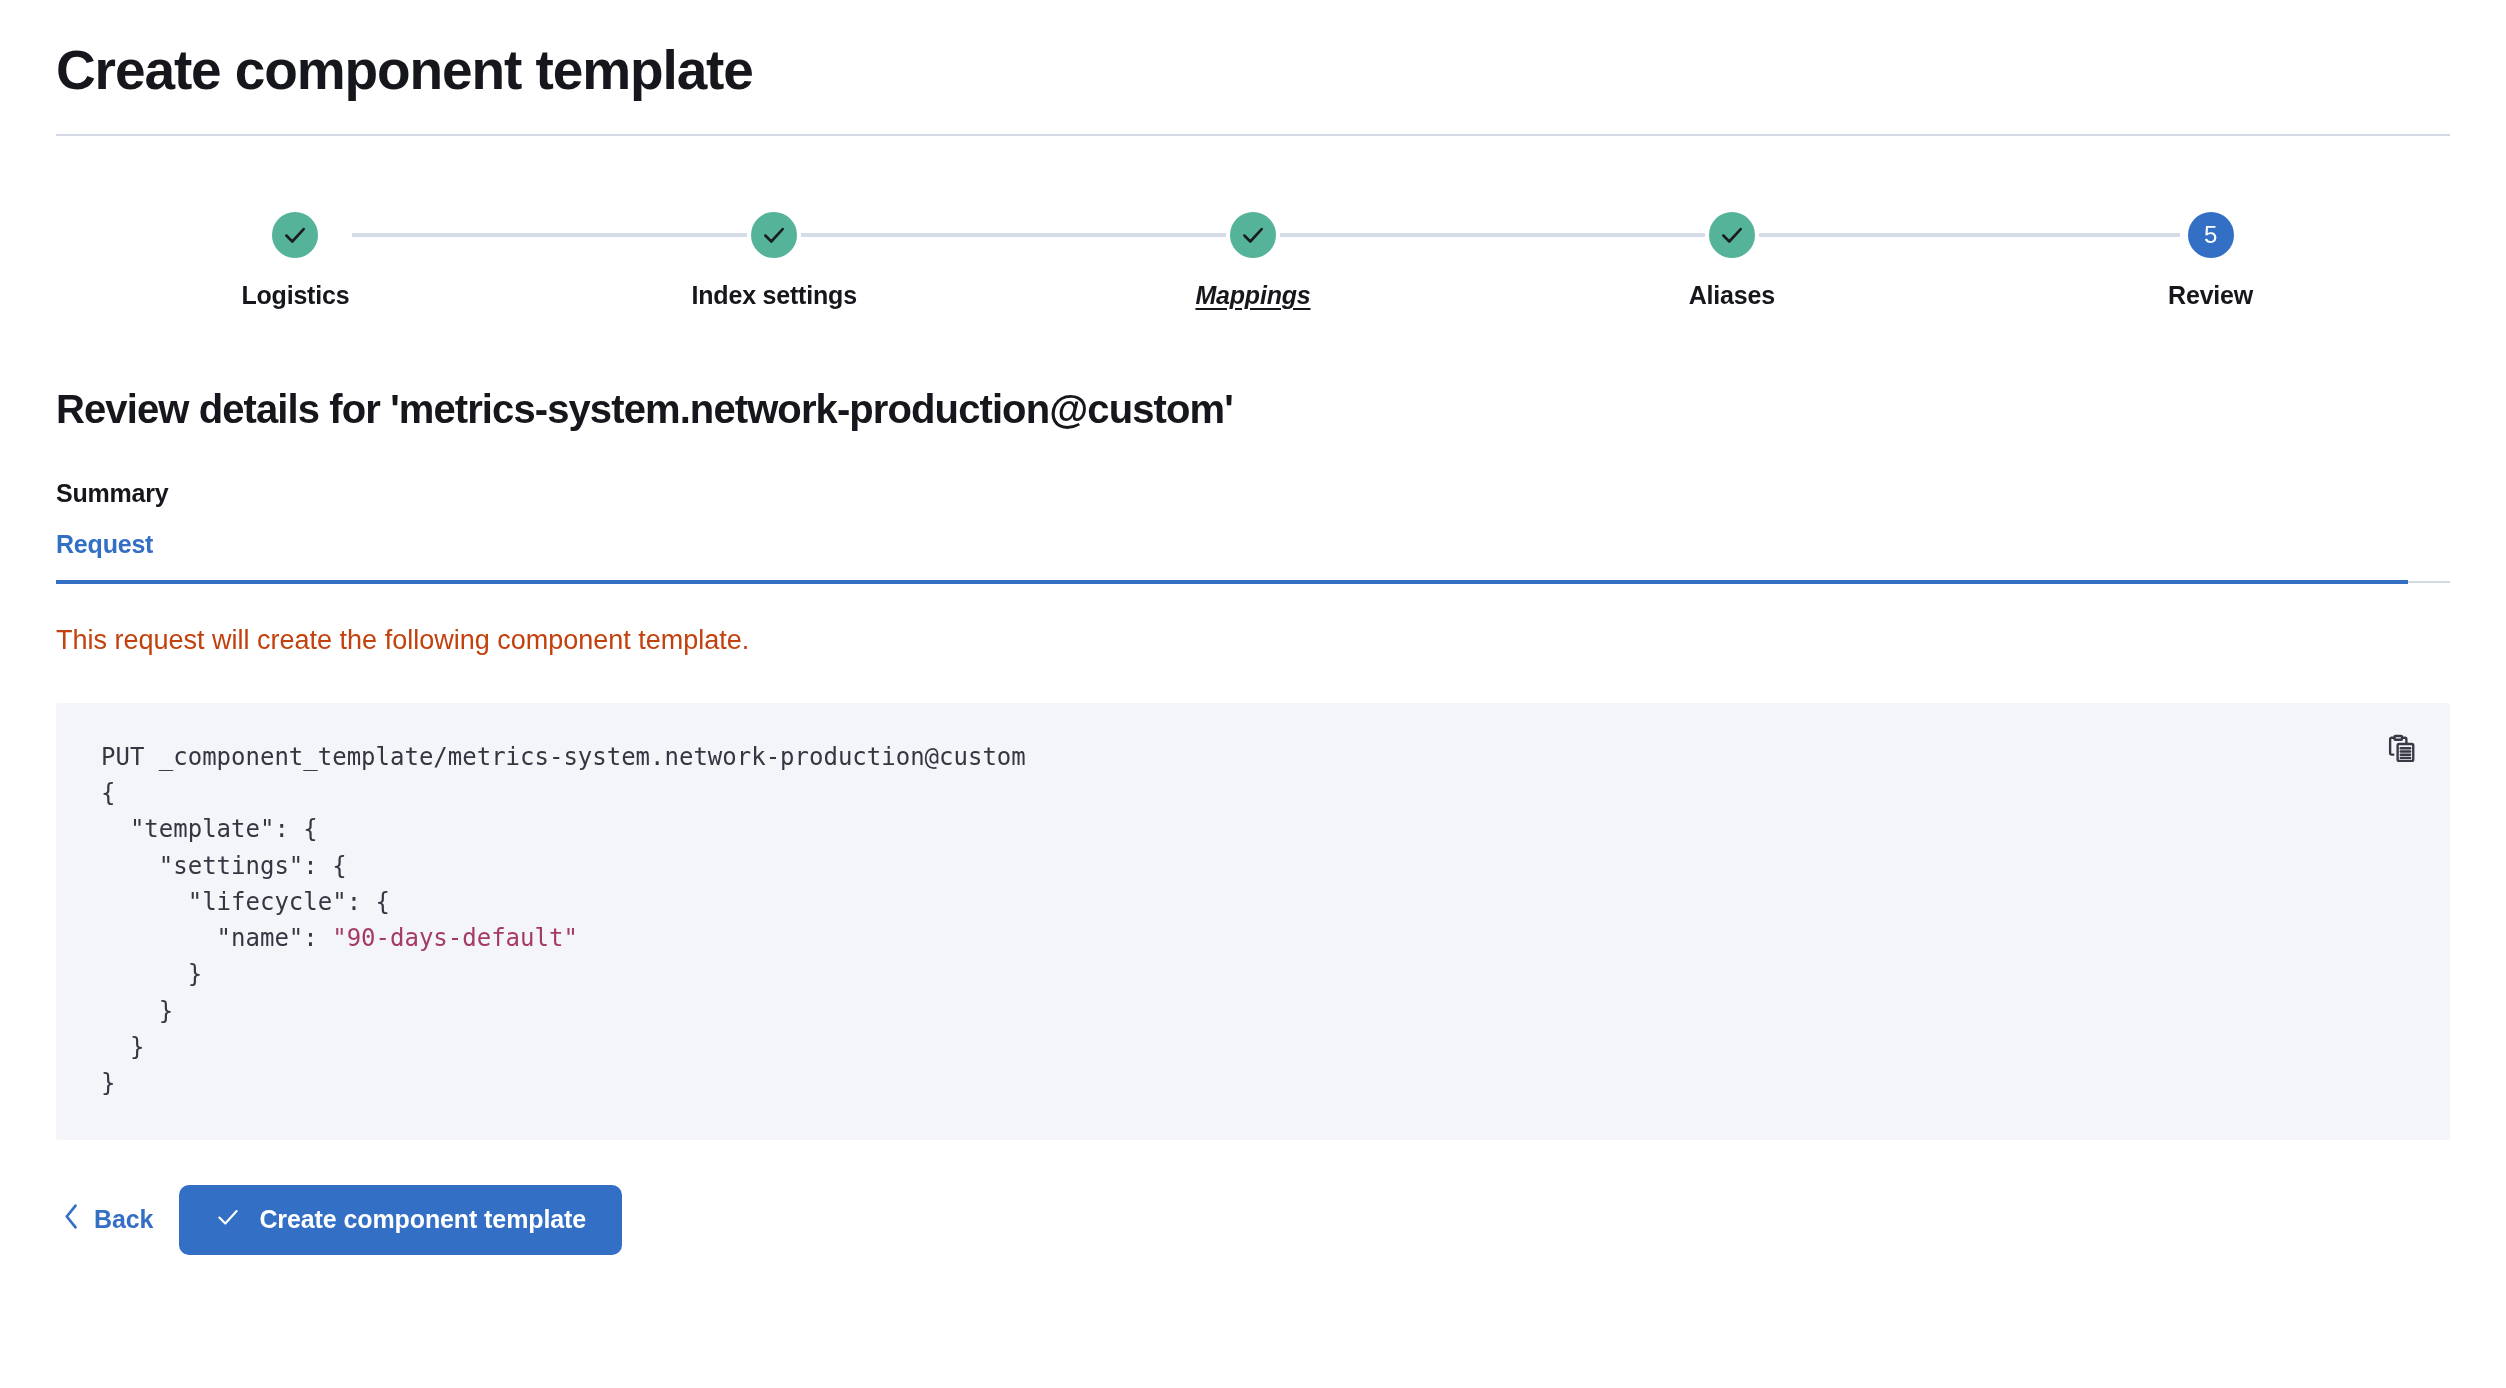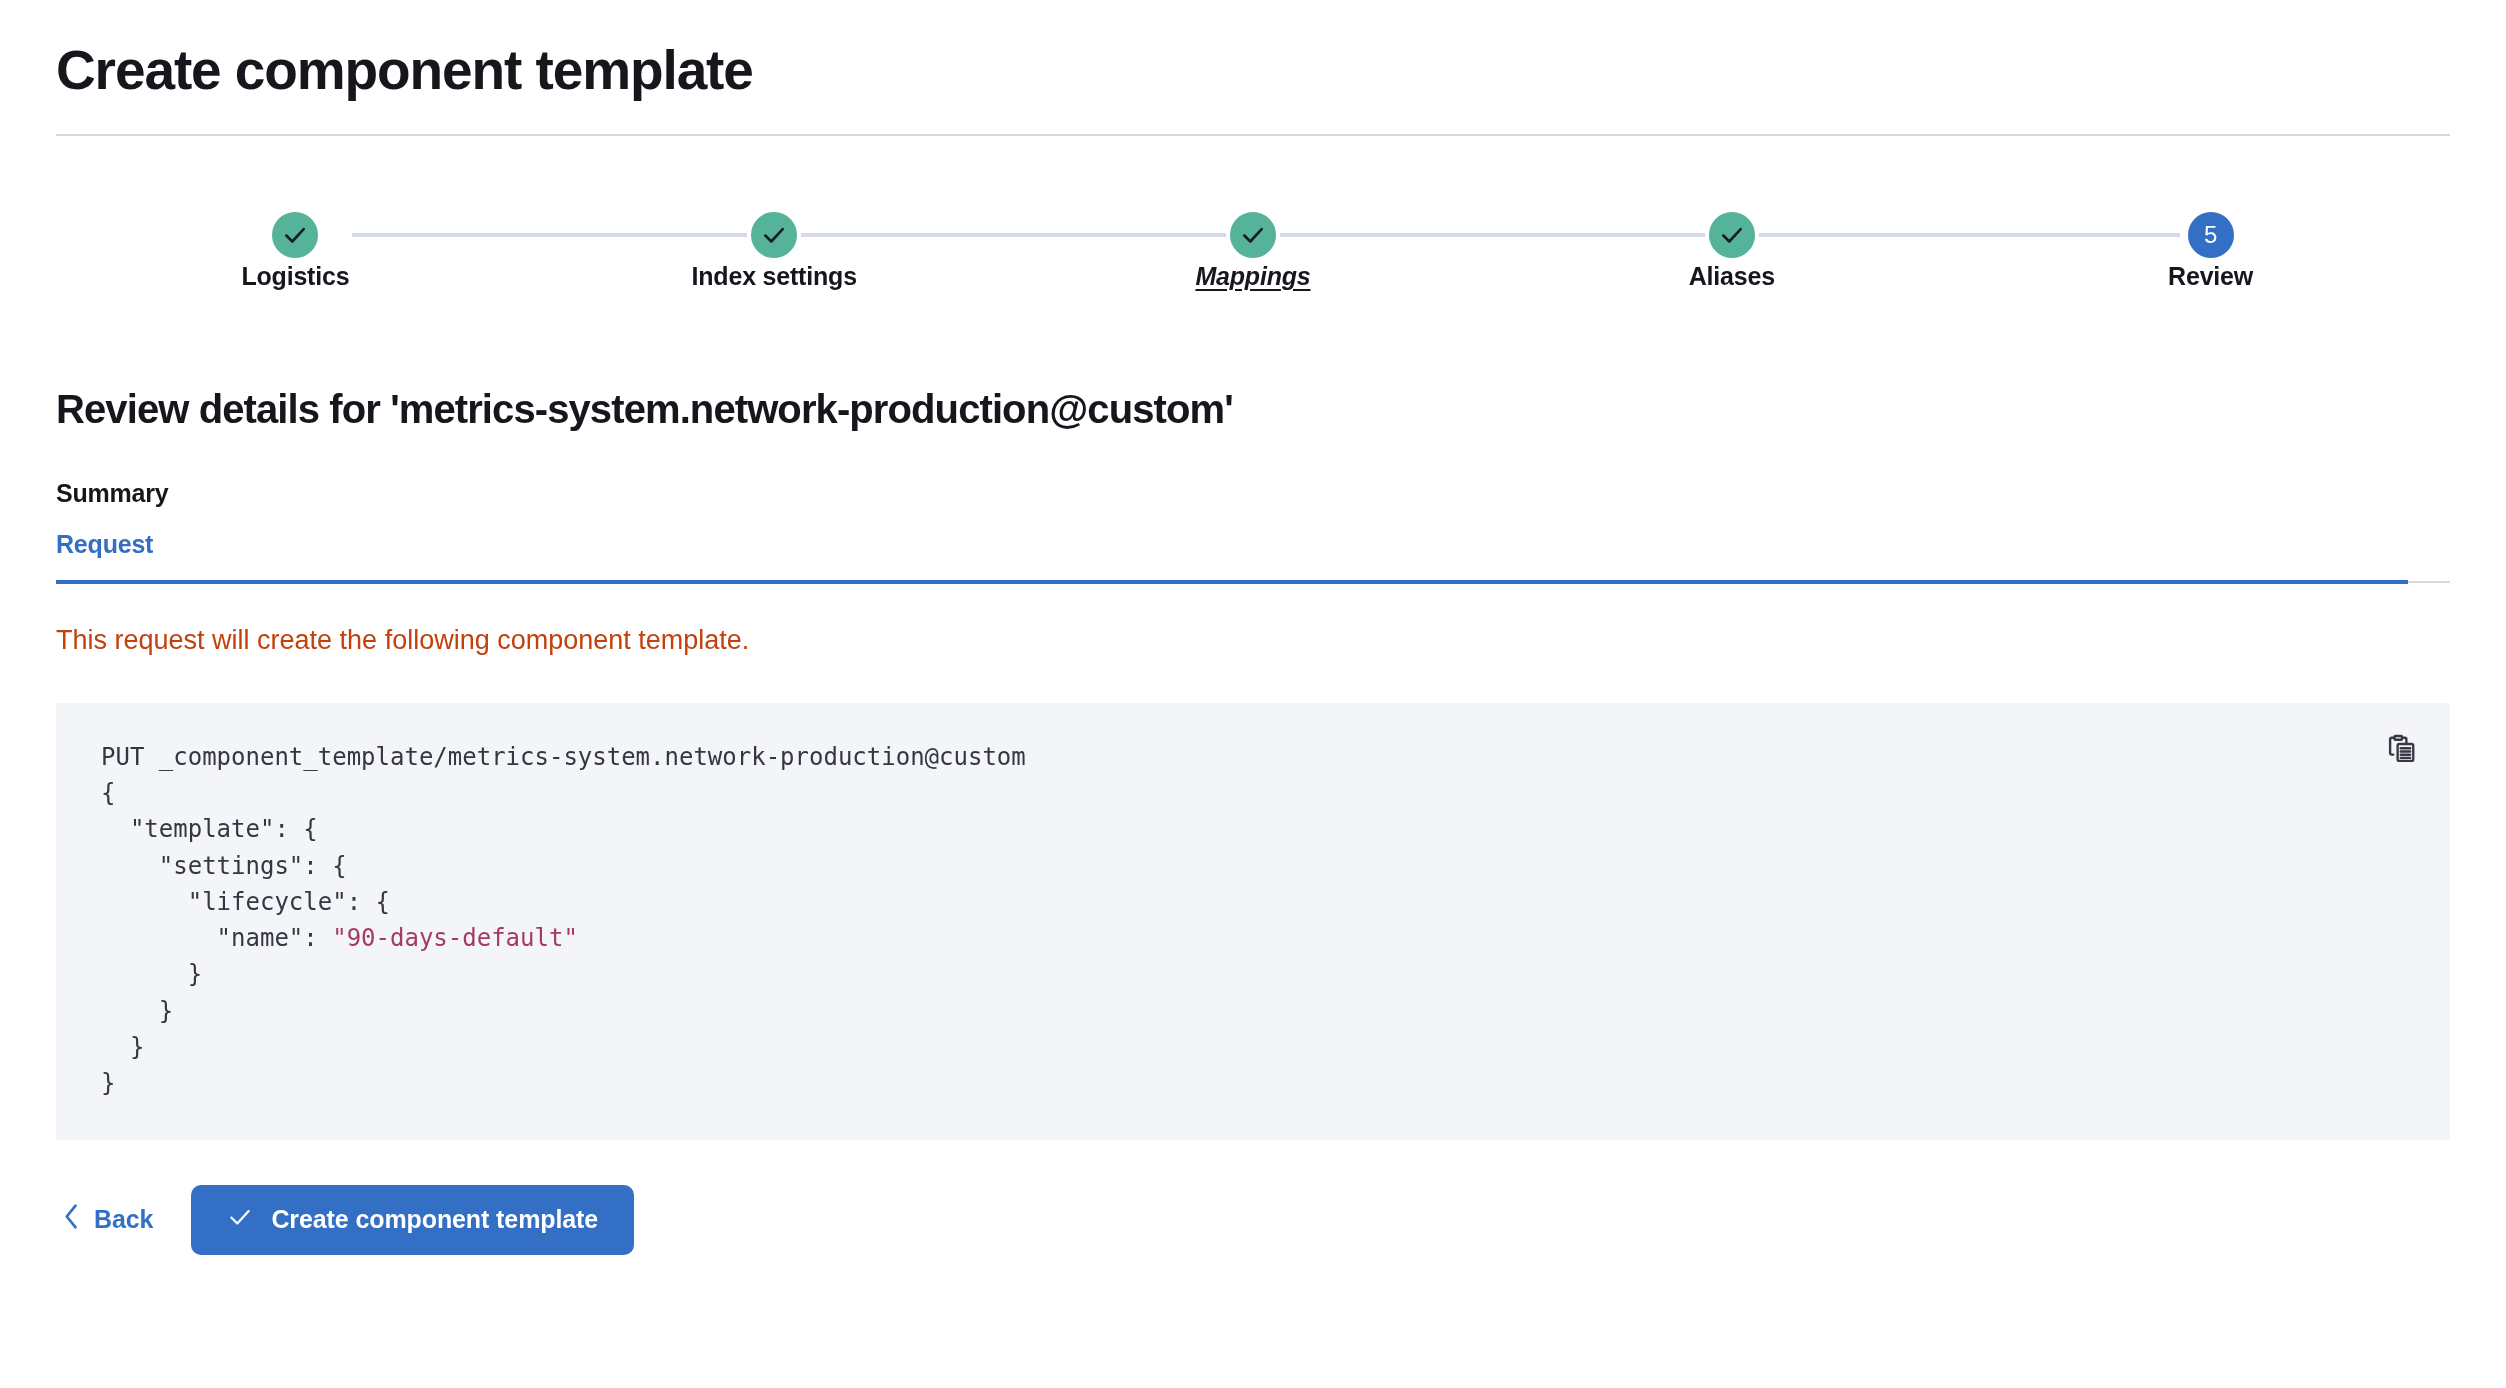--- a/index.html
+++ b/index.html
@@ -84,20 +84,21 @@
     background: #336fc4;
   }
   .step-circle svg { display: block; }
   .step-num {
     color: #ffffff;
     font-size: 24px;
     font-weight: 500;
     line-height: 1;
   }
   .step-label {
+    margin-top: 19px;
     font-size: 25px;
     font-weight: 700;
     color: #16171c;
     letter-spacing: -0.2px;
     white-space: nowrap;
   }
   .step-label.hovered {
     text-decoration: underline;
     text-underline-offset: 4px;
     text-decoration-thickness: 2px;
@@ -180,21 +181,21 @@
     cursor: pointer;
     border: none;
     background: transparent;
     padding: 0;
   }
 
   
   .actions {
     display: flex;
     align-items: center;
-    gap: 32px;
+    gap: 20px;
     margin-top: 45px;
   }
   .back-btn {
     display: inline-flex;
     align-items: center;
     gap: 13px;
     color: #336fc4;
     font-size: 25px;
     font-weight: 700;
     cursor: pointer;

